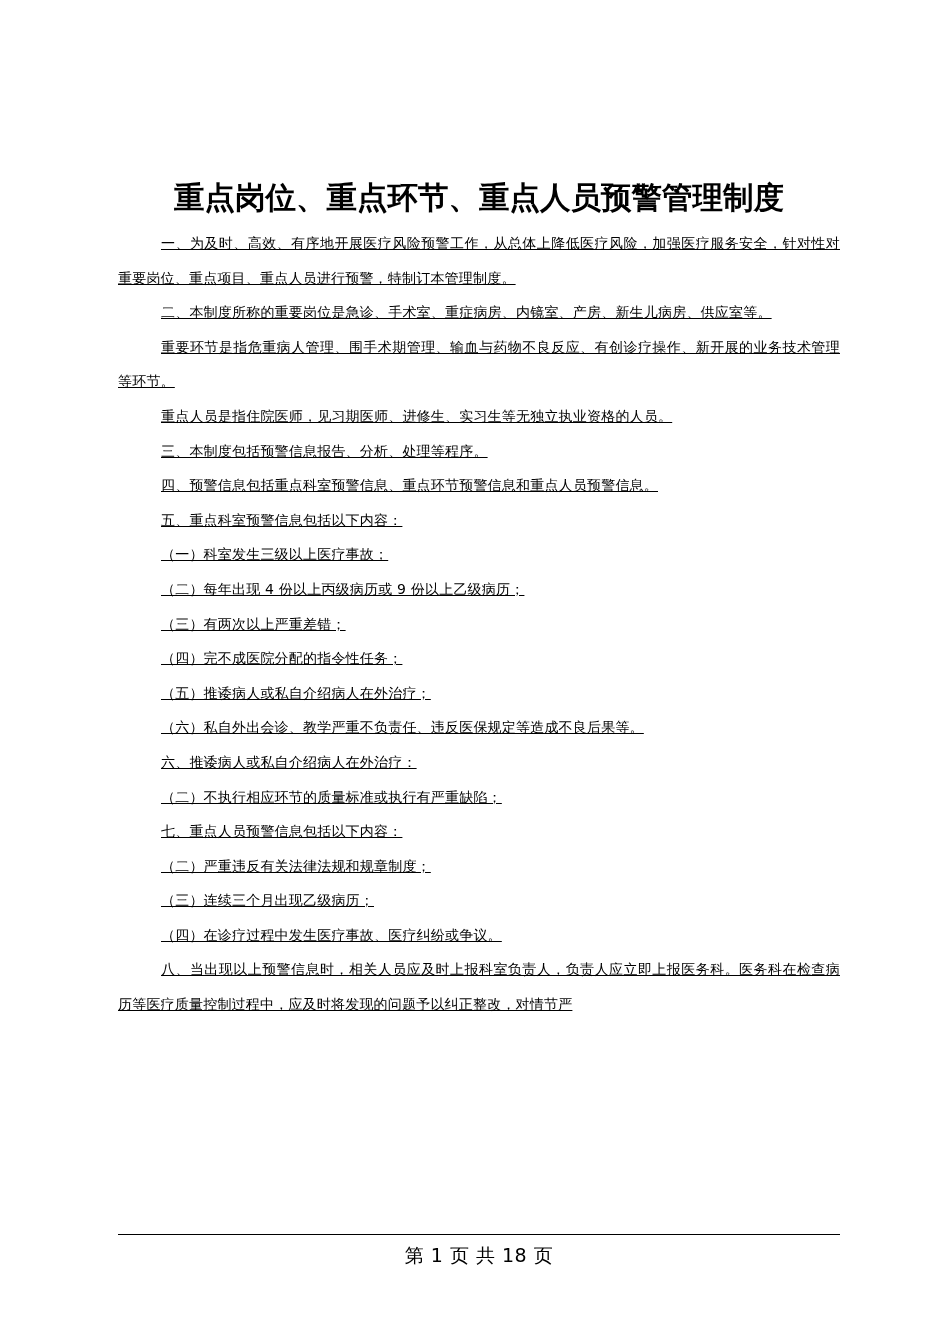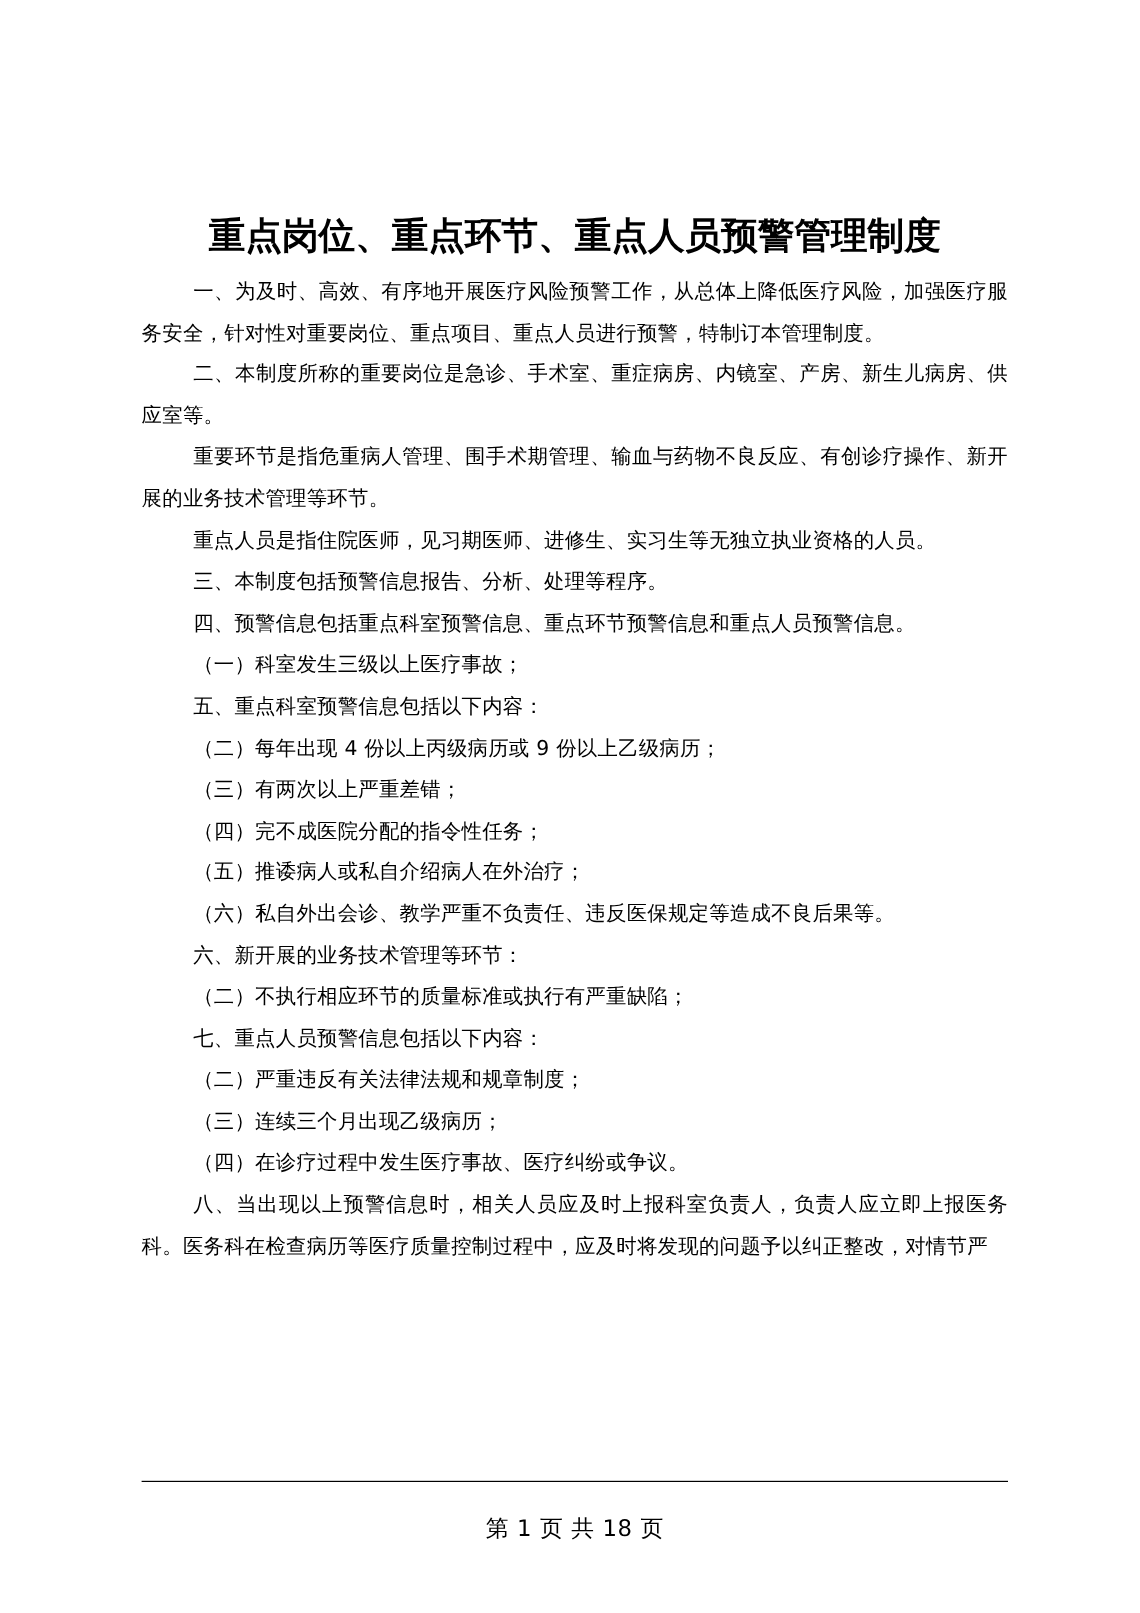--- a/index.html
+++ b/index.html
@@ -34,40 +34,40 @@
     font-weight: bold;
     font-size: 30.5px;
     line-height: 44px;
     text-align: center;
     letter-spacing: 0px;
     white-space: nowrap;
     margin: 0 0 6px 0;
   }
   .para {
     font-family: "DejaVu Sans", sans-serif;
-    font-size: 17px;
+    font-size: 14px;
     line-height: 34.6px;
     text-align: justify;
     text-justify: inter-ideograph;
     margin: 0;
     letter-spacing: 0.2px;
+    text-decoration: underline;
   }
   .para.indent {
     text-indent: 43px;
   }
   .footer {
     position: absolute;
     left: 118px;
     top: 1243px;
     width: 722px;
     text-align: center;
     font-family: "DejaVu Sans", sans-serif;
     font-size: 19px;
     letter-spacing: 0.5px;
-    margin-top: 18px;
   }
   .footer-rule {
     position: absolute;
     left: 118px;
     top: 1234px;
     width: 722px;
     height: 0px;
     border-top: 1px solid #000000;
   }
 </style>
@@ -78,28 +78,28 @@
 
   <div class="doc-body">
     <h1 class="doc-title">重点岗位、重点环节、重点人员预警管理制度</h1>
 
     <p class="para indent">一、为及时、高效、有序地开展医疗风险预警工作，从总体上降低医疗风险，加强医疗服务安全，针对性对重要岗位、重点项目、重点人员进行预警，特制订本管理制度。</p>
     <p class="para indent">二、本制度所称的重要岗位是急诊、手术室、重症病房、内镜室、产房、新生儿病房、供应室等。</p>
     <p class="para indent">重要环节是指危重病人管理、围手术期管理、输血与药物不良反应、有创诊疗操作、新开展的业务技术管理等环节。</p>
     <p class="para indent">重点人员是指住院医师，见习期医师、进修生、实习生等无独立执业资格的人员。</p>
     <p class="para indent">三、本制度包括预警信息报告、分析、处理等程序。</p>
     <p class="para indent">四、预警信息包括重点科室预警信息、重点环节预警信息和重点人员预警信息。</p>
+    <p class="para indent">五、重点科室预警信息包括以下内容：</p>
     <p class="para indent">（一）科室发生三级以上医疗事故；</p>
-    <p class="para indent">五、重点科室预警信息包括以下内容：</p>
     <p class="para indent">（二）每年出现 4 份以上丙级病历或 9 份以上乙级病历；</p>
     <p class="para indent">（三）有两次以上严重差错；</p>
     <p class="para indent">（四）完不成医院分配的指令性任务；</p>
     <p class="para indent">（五）推诿病人或私自介绍病人在外治疗；</p>
     <p class="para indent">（六）私自外出会诊、教学严重不负责任、违反医保规定等造成不良后果等。</p>
-    <p class="para indent">六、新开展的业务技术管理等环节：</p>
+    <p class="para indent">六、推诿病人或私自介绍病人在外治疗：</p>
     <p class="para indent">（二）不执行相应环节的质量标准或执行有严重缺陷；</p>
     <p class="para indent">七、重点人员预警信息包括以下内容：</p>
     <p class="para indent">（二）严重违反有关法律法规和规章制度；</p>
     <p class="para indent">（三）连续三个月出现乙级病历；</p>
     <p class="para indent">（四）在诊疗过程中发生医疗事故、医疗纠纷或争议。</p>
     <p class="para indent">八、当出现以上预警信息时，相关人员应及时上报科室负责人，负责人应立即上报医务科。医务科在检查病历等医疗质量控制过程中，应及时将发现的问题予以纠正整改，对情节严</p>
   </div>
 
   <div class="footer-rule"></div>
   <div class="footer">第 1 页  共 18 页</div>

